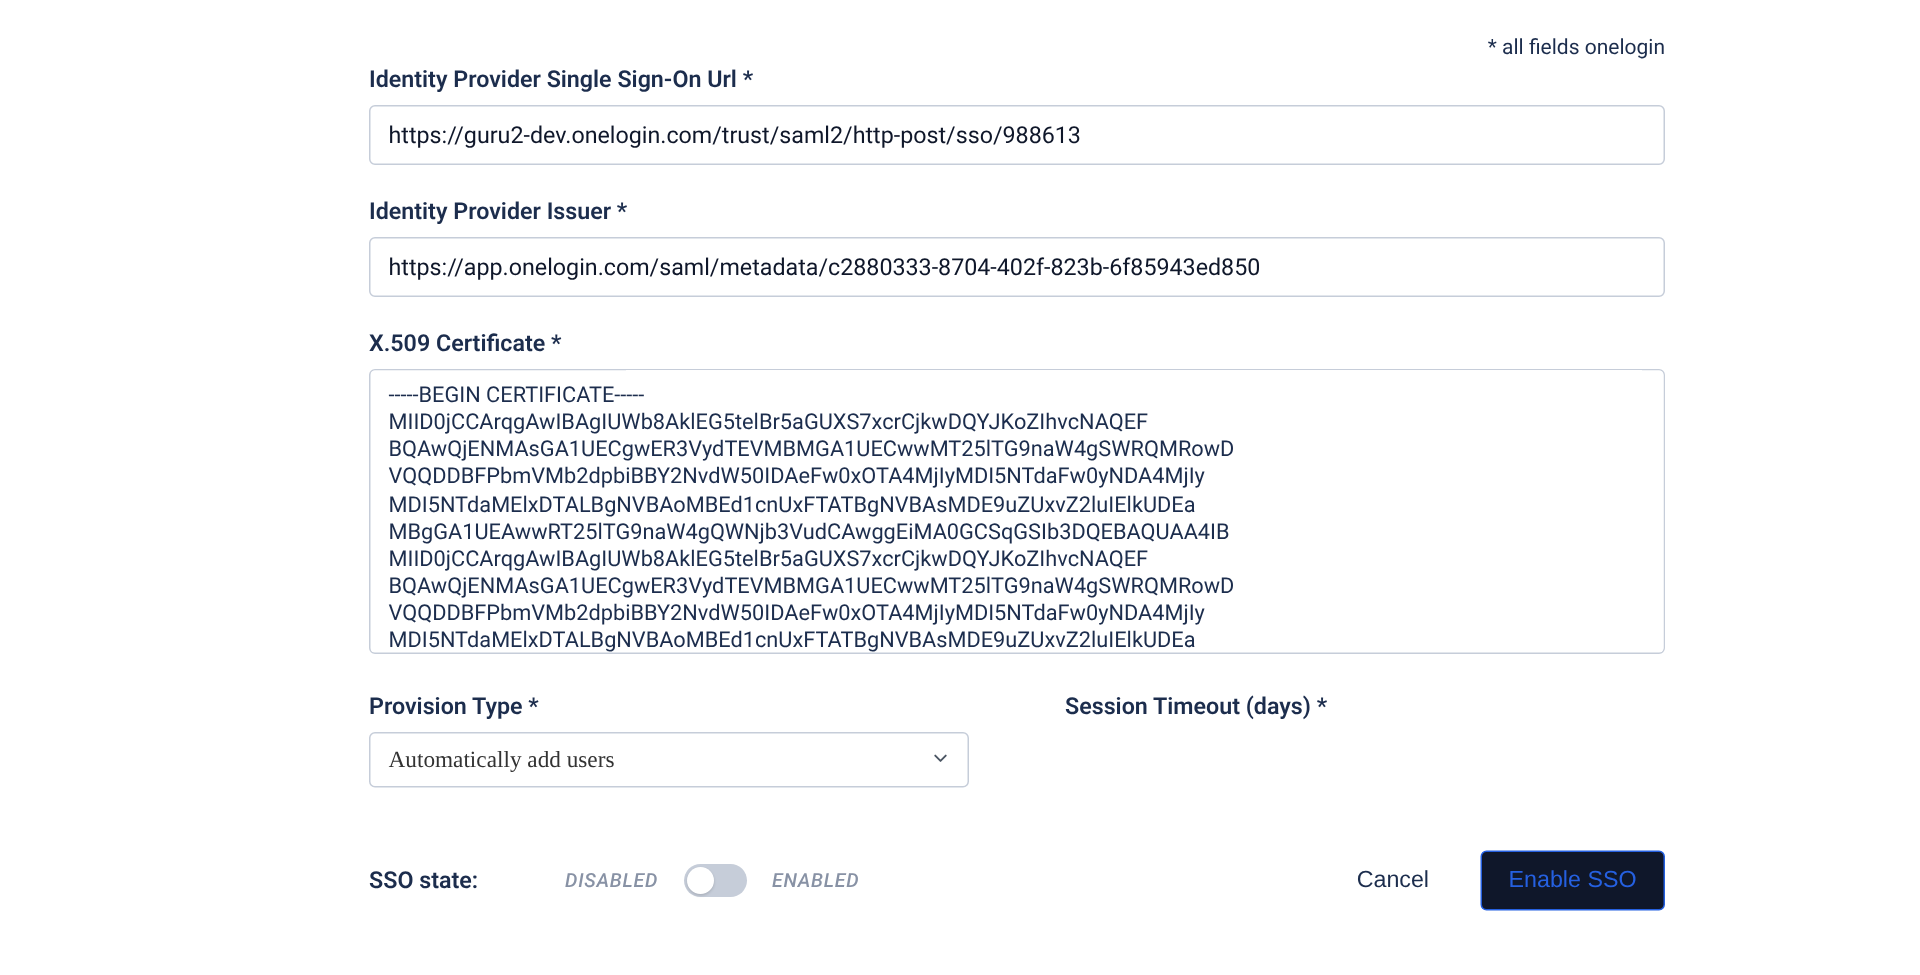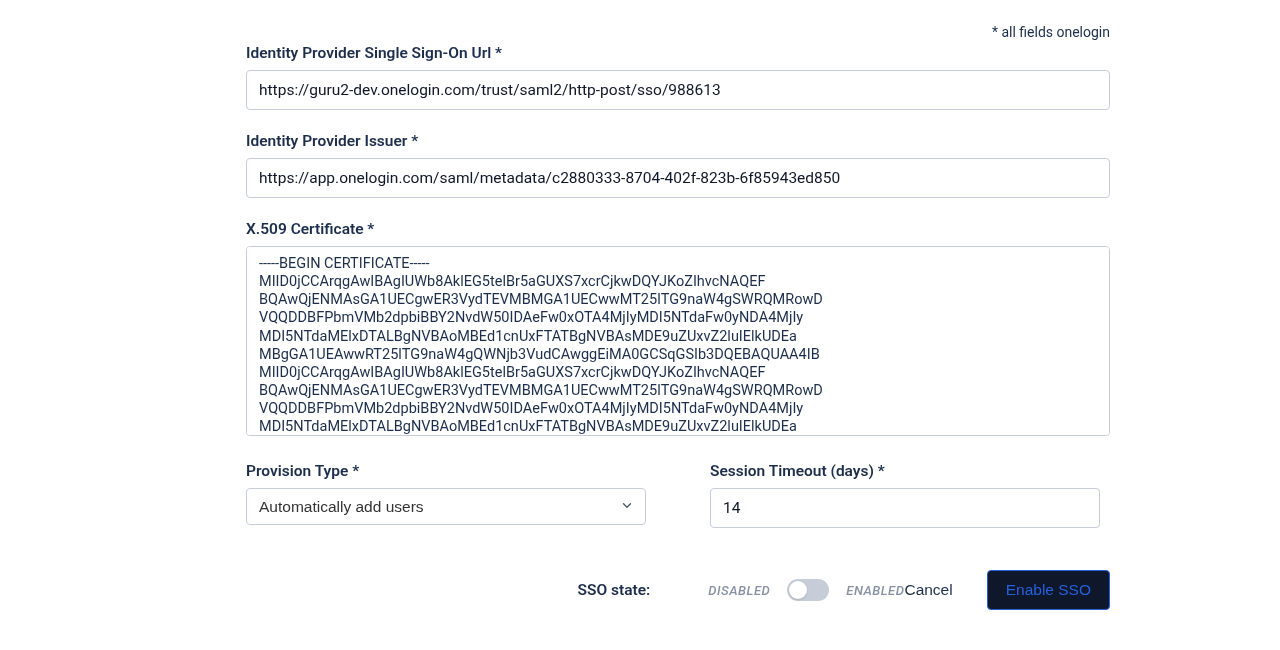--- a/index.html
+++ b/index.html
@@ -7,24 +7,24 @@
     .container { padding: 24px 170px 24px 246px; }
     .required-note { text-align: right; color: #1c2d4d; font-size: 14px; margin-bottom: 4px; }
     .field { margin-bottom: 22px; }
     .label { color: #1c2d4d; font-weight: 600; font-size: 15.5px; margin-bottom: 8px; display: block; }
     .input { width: 100%; padding: 10px 12px; font-size: 15.5px; color: #0f172a; border: 1px solid #c6cdd9; border-radius: 4px; font-family: inherit; }
     .textarea { width: 100%; padding: 8px 12px; font-size: 14.5px; color: #1c2d4d; border: 1px solid #c6cdd9; border-radius: 4px; font-family: inherit; resize: none; height: 190px; line-height: 1.25; overflow: auto; white-space: pre; }
     .row { display: flex; gap: 64px; }
     .col { flex: 1; }
     .col-narrow { width: 390px; }
     .select-wrap { position: relative; width: 100%; }
-    .select { width: 100%; padding: 9px 36px 9px 12px; font-size: 15.5px; color: #333; border: 1px solid #c6cdd9; border-radius: 4px; background: #fff; appearance: none; cursor: pointer; font-family: Liberation Sans, sans-serif; }
+    .select { width: 100%; padding: 9px 36px 9px 12px; font-size: 15.5px; color: #333; border: 1px solid #c6cdd9; border-radius: 4px; background: #fff; appearance: none; cursor: pointer; font-family: Liberation Serif, serif; }
     .chevron { position: absolute; right: 12px; top: 50%; transform: translateY(-50%); pointer-events: none; color: #4b5563; }
     .input-narrow { width: 390px; }
-    .footer { display: flex; align-items: center; justify-content: flex-end; margin-top: 42px; }
+    .footer { display: flex; align-items: center; justify-content: space-between; margin-top: 42px; }
     .footer-left { display: flex; align-items: center; gap: 58px; }
     .sso-label { color: #1c2d4d; font-weight: 600; font-size: 15.5px; }
     .toggle-group { display: flex; align-items: center; gap: 17px; font-style: italic; }
     .toggle-text { color: #8892a5; font-size: 13px; letter-spacing: 0.5px; font-weight: 500; }
     .toggle { position: relative; width: 42px; height: 22px; background: #c6cdd9; border-radius: 11px; cursor: pointer; }
     .toggle-knob { position: absolute; left: 2px; top: 2px; width: 18px; height: 18px; background: #fff; border-radius: 50%; box-shadow: 0 1px 2px rgba(0,0,0,0.15); }
     .footer-right { display: flex; align-items: center; gap: 34px; }
     .btn-cancel { color: #1c2d4d; font-size: 15.5px; background: none; border: none; cursor: pointer; }
     .btn-primary { color: #2560e0; font-size: 15.5px; background: #0f172a; border: 1px solid #2560e0; border-radius: 4px; padding: 10px 18px; cursor: pointer; font-weight: 500; }
   </style>
@@ -68,21 +68,20 @@
         </select>
         <span class="chevron">
           <svg width="14" height="14" viewBox="0 0 24 24" fill="none" stroke="currentColor" stroke-width="2.2" stroke-linecap="round" stroke-linejoin="round">
               <polyline points="6 9 12 15 18 9"></polyline>
             </svg>
         </span>
       </div>
     </div>
     <div class="col">
       <label class="label">Session Timeout (days) *</label>
-      <input type="text" class="input input-narrow" value="14" style="">
     </div>
   </div>
 
   <div class="footer">
     <div class="footer-left">
       <span class="sso-label">SSO state:</span>
       <div class="toggle-group">
         <span class="toggle-text">DISABLED</span>
         <div class="toggle">
           <div class="toggle-knob"></div>

